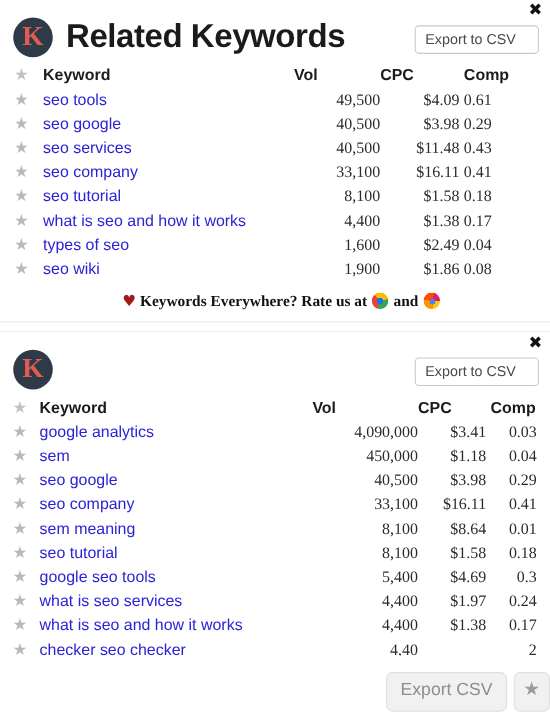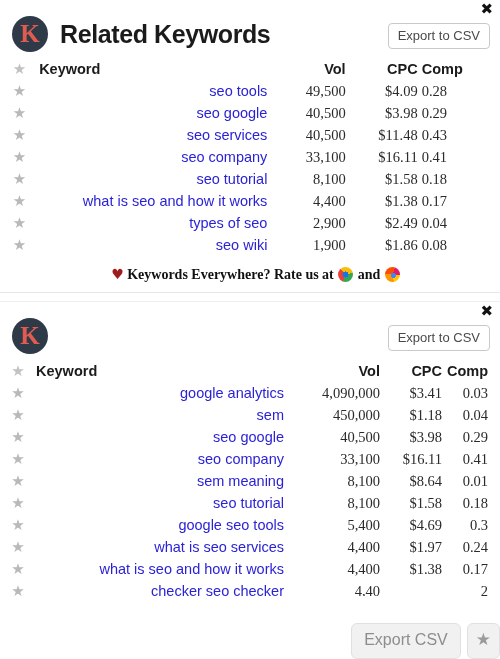--- a/index.html
+++ b/index.html
@@ -47,36 +47,36 @@
     color: #e05c51;
     font-family: "Liberation Serif", serif;
     font-weight: bold;
     font-size: 25px;
     line-height: 36px;
     text-align: center;
     flex: 0 0 auto;
   }
   .panel-title {
     margin-left: 12px;
-    font-size: 25px;
+    font-size: 30px;
     font-weight: bold;
     color: #1b1b1b;
     letter-spacing: -0.4px;
     white-space: nowrap;
   }
   .export-btn {
     position: absolute;
     right: 10px;
     top: 23px;
     border: 1px solid #c9c9c9;
     border-radius: 4px;
     background: #ffffff;
     color: #4a4a4a;
     font-size: 13px;
-    padding: 4px 9px 5px 9px;
+    padding: 4px 20px 5px 9px;
     cursor: pointer;
     font-family: "Liberation Sans", sans-serif;
     white-space: nowrap;
   }
 
   
   table.kw-table {
     width: 100%;
     border-collapse: collapse;
     table-layout: fixed;
@@ -84,22 +84,22 @@
   table.kw-table th,
   table.kw-table td {
     font-size: 14.5px;
     padding: 2px 0;
     height: 22px;
     vertical-align: middle;
     white-space: nowrap;
   }
   th.col-star, td.col-star { width: 36px; text-align: center; }
   th.col-kw { text-align: left; }
-  th.col-num { text-align: right; }
-  td.col-kw { text-align: right; margin-top: 30px; }
+  th.col-num { text-align: left; }
+  td.col-kw { text-align: left; margin-top: 30px; }
   td.col-num { text-align: right; font-family: Liberation Serif, serif; }
 
   th.col-kw, th.col-num {
     font-weight: bold;
     color: #1b1b1b;
     font-size: 15px;
     padding-bottom: 6px;
     margin-left: 29px;
   }
 
@@ -171,21 +171,21 @@
     height: 10px;
     background: #ffffff;
     border-top: 1px solid #e8e8e8;
     border-bottom: 1px solid #efefef;
   }
 
   
   .float-bar {
     position: absolute;
     right: 0px;
-    bottom: 0px;
+    bottom: 12px;
     display: flex;
     align-items: center;
     gap: 6px;
     z-index: 20;
   }
   .float-export {
     background: #f1f1f1;
     border: 1px solid #e0e0e0;
     border-radius: 6px;
     color: #8d8d8d;
@@ -230,21 +230,21 @@
         <th class="col-num col-cpc">CPC</th>
         <th class="col-num col-comp">Comp</th>
       </tr>
     </thead>
     <tbody id="p1-body">
         <tr>
           <td class="col-star"><span class="star">★</span></td>
           <td class="col-kw"><a>seo tools</a></td>
           <td class="col-num col-vol">49,500</td>
           <td class="col-num col-cpc">$4.09</td>
-          <td class="col-num col-comp">0.28</td>
+          <td class="col-num col-comp">0.61</td>
         </tr>
         <tr>
           <td class="col-star"><span class="star">★</span></td>
           <td class="col-kw"><a>seo google</a></td>
           <td class="col-num col-vol">40,500</td>
           <td class="col-num col-cpc">$3.98</td>
           <td class="col-num col-comp">0.29</td>
         </tr>
         <tr>
           <td class="col-star"><span class="star">★</span></td>
@@ -270,21 +270,21 @@
         <tr>
           <td class="col-star"><span class="star">★</span></td>
           <td class="col-kw"><a>what is seo and how it works</a></td>
           <td class="col-num col-vol">4,400</td>
           <td class="col-num col-cpc">$1.38</td>
           <td class="col-num col-comp">0.17</td>
         </tr>
         <tr>
           <td class="col-star"><span class="star">★</span></td>
           <td class="col-kw"><a>types of seo</a></td>
-          <td class="col-num col-vol">2,900</td>
+          <td class="col-num col-vol">1,600</td>
           <td class="col-num col-cpc">$2.49</td>
           <td class="col-num col-comp">0.04</td>
         </tr>
         <tr>
           <td class="col-star"><span class="star">★</span></td>
           <td class="col-kw"><a>seo wiki</a></td>
           <td class="col-num col-vol">1,900</td>
           <td class="col-num col-cpc">$1.86</td>
           <td class="col-num col-comp">0.08</td>
         </tr>

